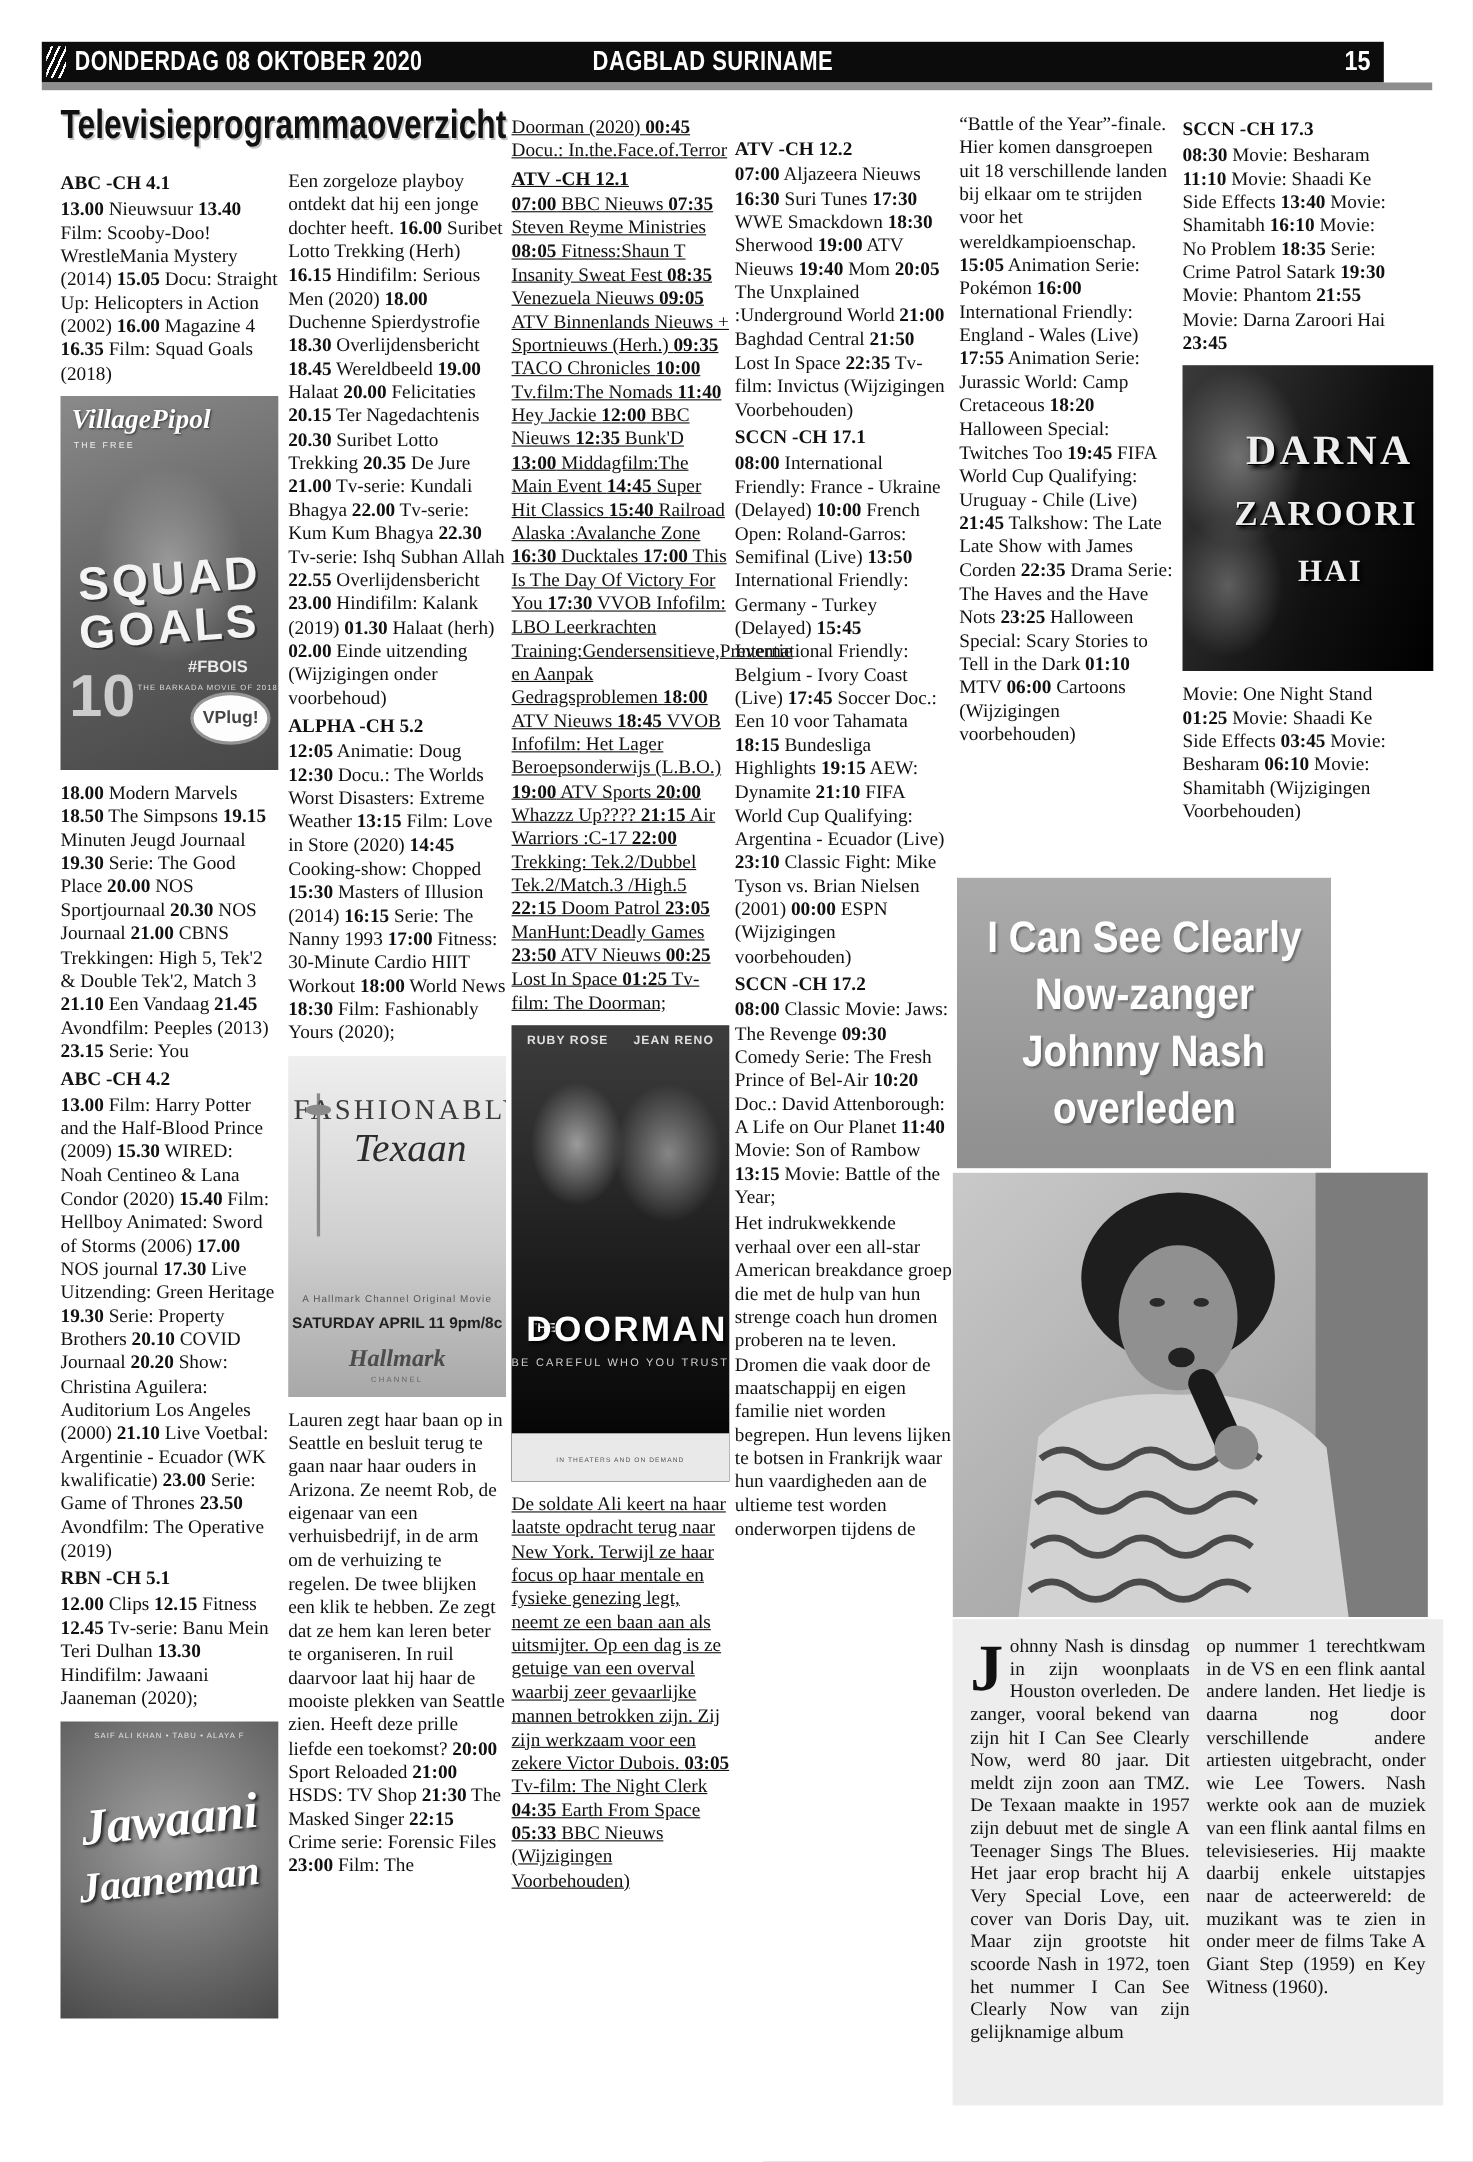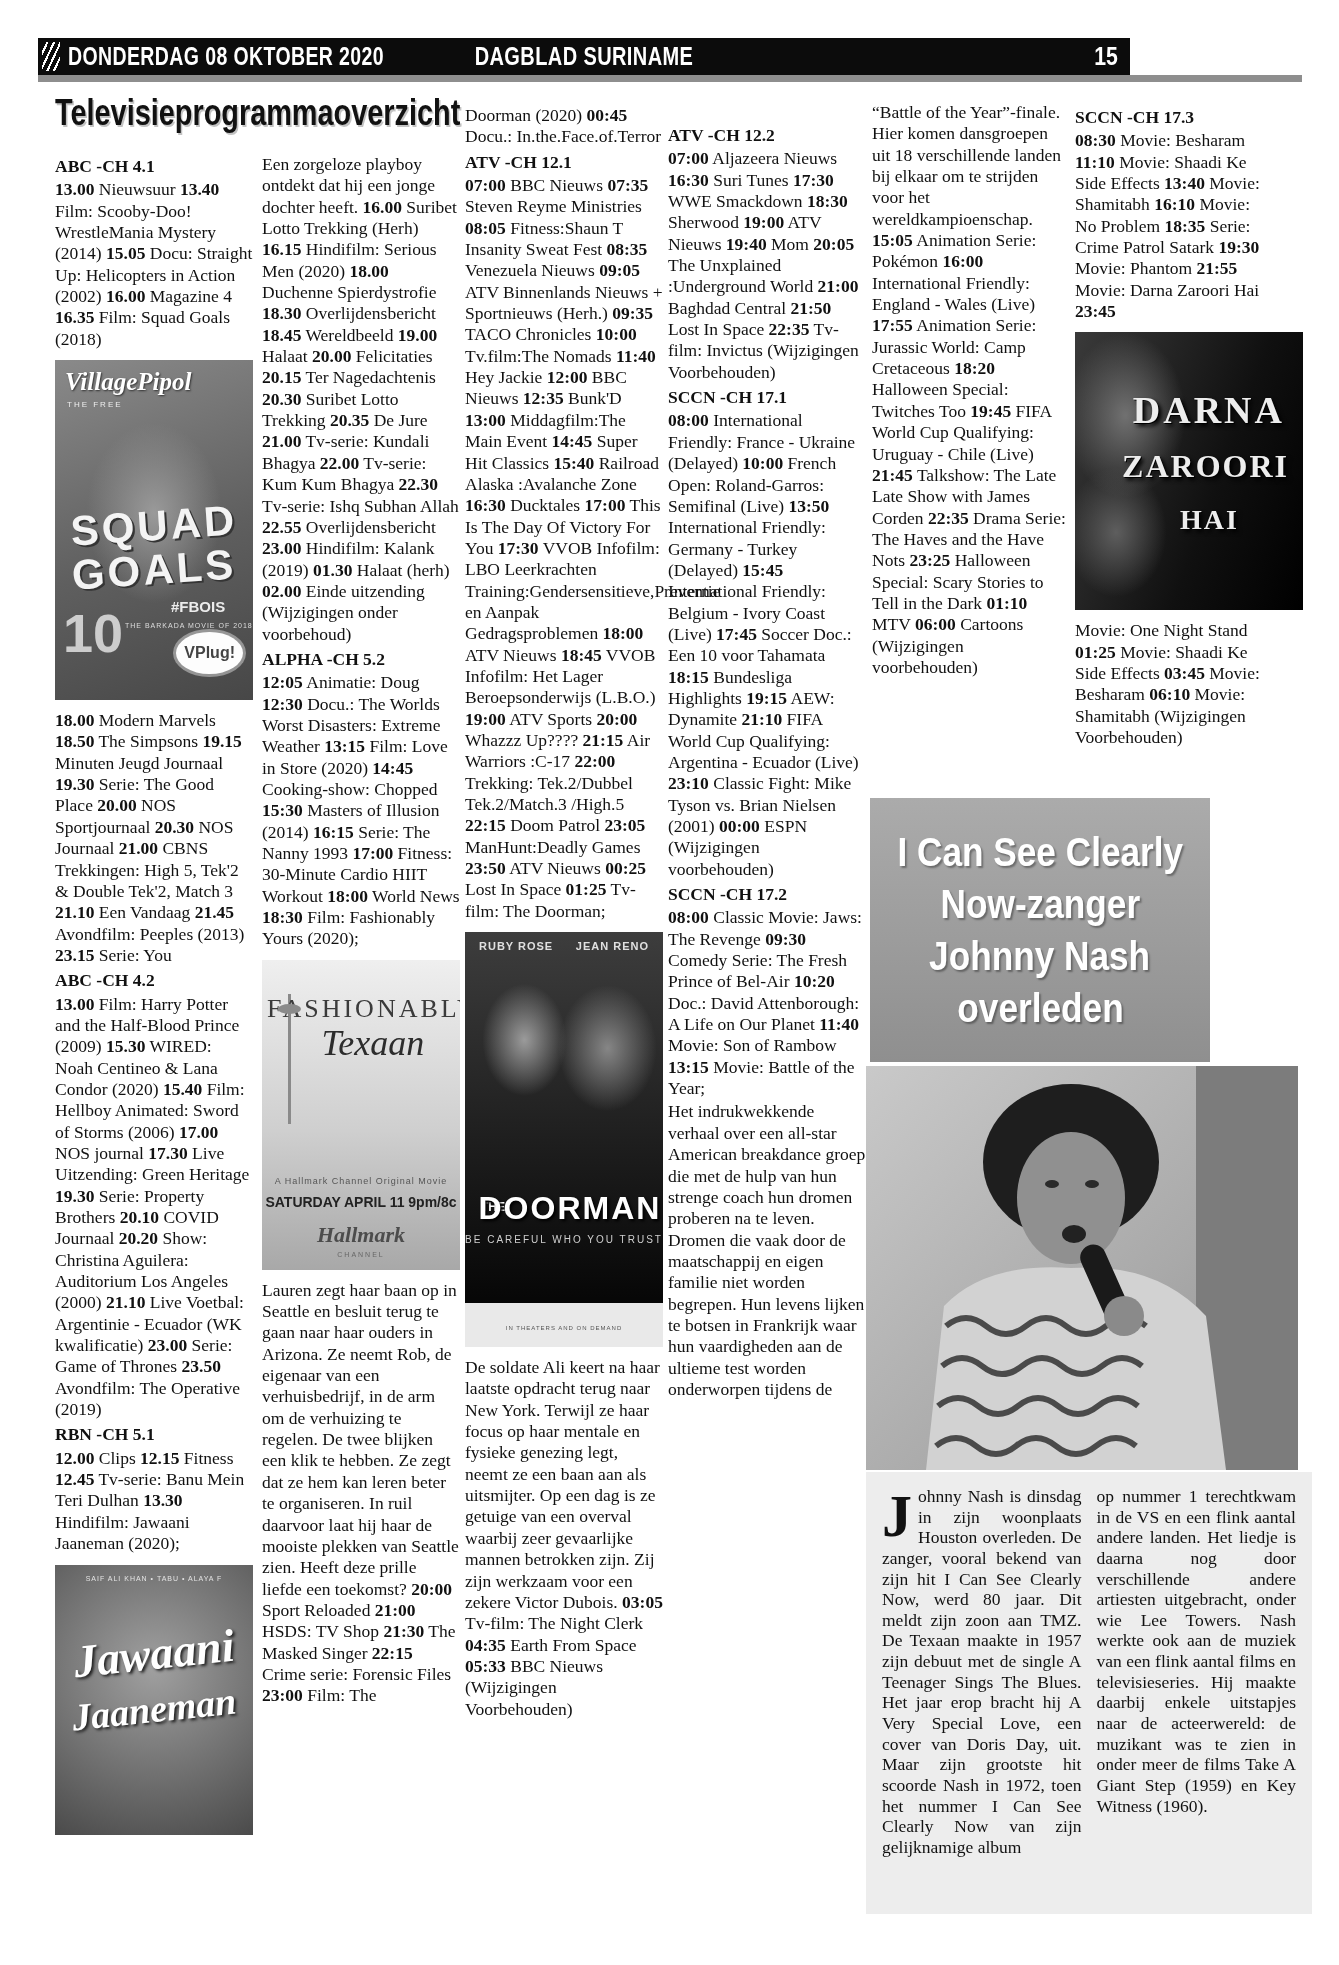--- a/index.html
+++ b/index.html
@@ -1,19 +1,19 @@
 <!DOCTYPE html>
 <html><head>
 <meta charset="utf-8">
 <style>
   html,body{margin:0;padding:0;background:#d8d8d8;}
   .page{position:relative;width:1339px;height:1965px;background:#fff;overflow:hidden;
         font-family:"Liberation Serif", serif;color:#111;margin:0 auto;}
   
-  .topbar{position:absolute;left:38px;top:38px;width:1092px;height:37px;background:#0c0c0c;color:#fff;}
+  .topbar{position:absolute;left:38px;top:38px;width:1220px;height:37px;background:#0c0c0c;color:#fff;}
   .bar-stripes{position:absolute;left:4px;top:4px;width:18px;height:29px;
         background:repeating-linear-gradient(115deg,transparent 0 4px,#fff 4px 6px);}
   .bar-date{position:absolute;left:30px;top:4px;display:inline-block;
         font:700 25px "Liberation Sans", sans-serif;transform:scaleX(.78);transform-origin:left top;letter-spacing:.5px;}
   .bar-center{position:absolute;left:50%;top:4px;display:inline-block;
         font:700 25px "Liberation Sans", sans-serif;transform:translateX(-50%) scaleX(.8);letter-spacing:.5px;}
   .bar-page{position:absolute;right:12px;top:4px;display:inline-block;
         font:700 25px "Liberation Sans", sans-serif;transform:scaleX(.85);transform-origin:right top;}
   .graystrip{position:absolute;left:38px;top:75px;width:1264px;height:7px;background:#8e8e8e;}
   
@@ -142,21 +142,21 @@
       <div class="poster poster-fashionably" style="height: 310px;">
         <span class="fy-t1">FASHIONABLY</span>
         <span class="fy-t2">Texaan</span>
         <span class="fy-sub">A Hallmark Channel Original Movie</span>
         <span class="fy-date">SATURDAY APRIL 11  9pm/8c</span>
         <span class="fy-logo">Hallmark</span>
         <span class="fy-chan">CHANNEL</span>
       </div>
       <div class="para"><span class="tn">Lauren zegt haar baan op in Seattle en besluit terug te gaan naar haar ouders in Arizona. Ze neemt Rob, de eigenaar van een verhuisbedrijf, in de arm om de verhuizing te regelen. De twee blijken een klik te hebben. Ze zegt dat ze hem kan leren beter te organiseren. In ruil daarvoor laat hij haar de mooiste plekken van Seattle zien. Heeft deze prille liefde een toekomst? </span><span class="tb">20:00</span><span class="tn"> Sport Reloaded </span><span class="tb">21:00</span><span class="tn"> HSDS: TV Shop </span><span class="tb">21:30</span><span class="tn"> The Masked Singer </span><span class="tb">22:15</span><span class="tn"> Crime serie: Forensic Files </span><span class="tb">23:00</span><span class="tn"> Film: The</span></div>
     </div>
-  <div class="col" style="left:465px;top:103px;">
+  <div class="col" style="left:465px;top:103px;text-decoration:underline;">
       <div class="para"><span class="tn">Doorman (2020) </span><span class="tb">00:45</span><span class="tn"> Docu.: In.the.Face.of.Terror</span></div>
       <div class="ch-head">ATV -CH 12.1</div>
       <div class="para"><span class="tb">07:00</span><span class="tn"> BBC Nieuws </span><span class="tb">07:35</span><span class="tn"> Steven Reyme Ministries </span><span class="tb">08:05</span><span class="tn"> Fitness:Shaun T Insanity Sweat Fest </span><span class="tb">08:35</span><span class="tn"> Venezuela Nieuws </span><span class="tb">09:05</span><span class="tn"> ATV Binnenlands Nieuws + Sportnieuws (Herh.) </span><span class="tb">09:35</span><span class="tn"> TACO Chronicles </span><span class="tb">10:00</span><span class="tn"> Tv.film:The Nomads </span><span class="tb">11:40</span><span class="tn"> Hey Jackie </span><span class="tb">12:00</span><span class="tn"> BBC Nieuws </span><span class="tb">12:35</span><span class="tn"> Bunk'D </span><span class="tb">13:00</span><span class="tn"> Middagfilm:The Main Event </span><span class="tb">14:45</span><span class="tn"> Super Hit Classics </span><span class="tb">15:40</span><span class="tn"> Railroad Alaska :Avalanche Zone </span><span class="tb">16:30</span><span class="tn"> Ducktales </span><span class="tb">17:00</span><span class="tn"> This Is The Day Of Victory For You </span><span class="tb">17:30</span><span class="tn"> VVOB Infofilm: LBO Leerkrachten Training:Gendersensitieve,Preventie en Aanpak Gedragsproblemen </span><span class="tb">18:00</span><span class="tn"> ATV Nieuws </span><span class="tb">18:45</span><span class="tn"> VVOB Infofilm: Het Lager Beroepsonderwijs (L.B.O.) </span><span class="tb">19:00</span><span class="tn"> ATV Sports </span><span class="tb">20:00</span><span class="tn"> Whazzz Up???? </span><span class="tb">21:15</span><span class="tn"> Air Warriors :C-17 </span><span class="tb">22:00</span><span class="tn"> Trekking: Tek.2/Dubbel Tek.2/Match.3 /High.5 </span><span class="tb">22:15</span><span class="tn"> Doom Patrol </span><span class="tb">23:05</span><span class="tn"> ManHunt:Deadly Games  </span><span class="tb">23:50</span><span class="tn"> ATV Nieuws </span><span class="tb">00:25</span><span class="tn"> Lost In Space </span><span class="tb">01:25</span><span class="tn"> Tv-film: The Doorman;</span></div>
       <div class="poster poster-doorman" style="height: 415px;">
         <span class="dm-name-l">RUBY ROSE</span>
         <span class="dm-name-r">JEAN RENO</span>
         <span class="dm-the">THE</span>
         <span class="dm-title">DOORMAN</span>
         <span class="dm-tag">BE CAREFUL WHO YOU TRUST</span>
         <span class="dm-credits">IN THEATERS AND ON DEMAND</span>

